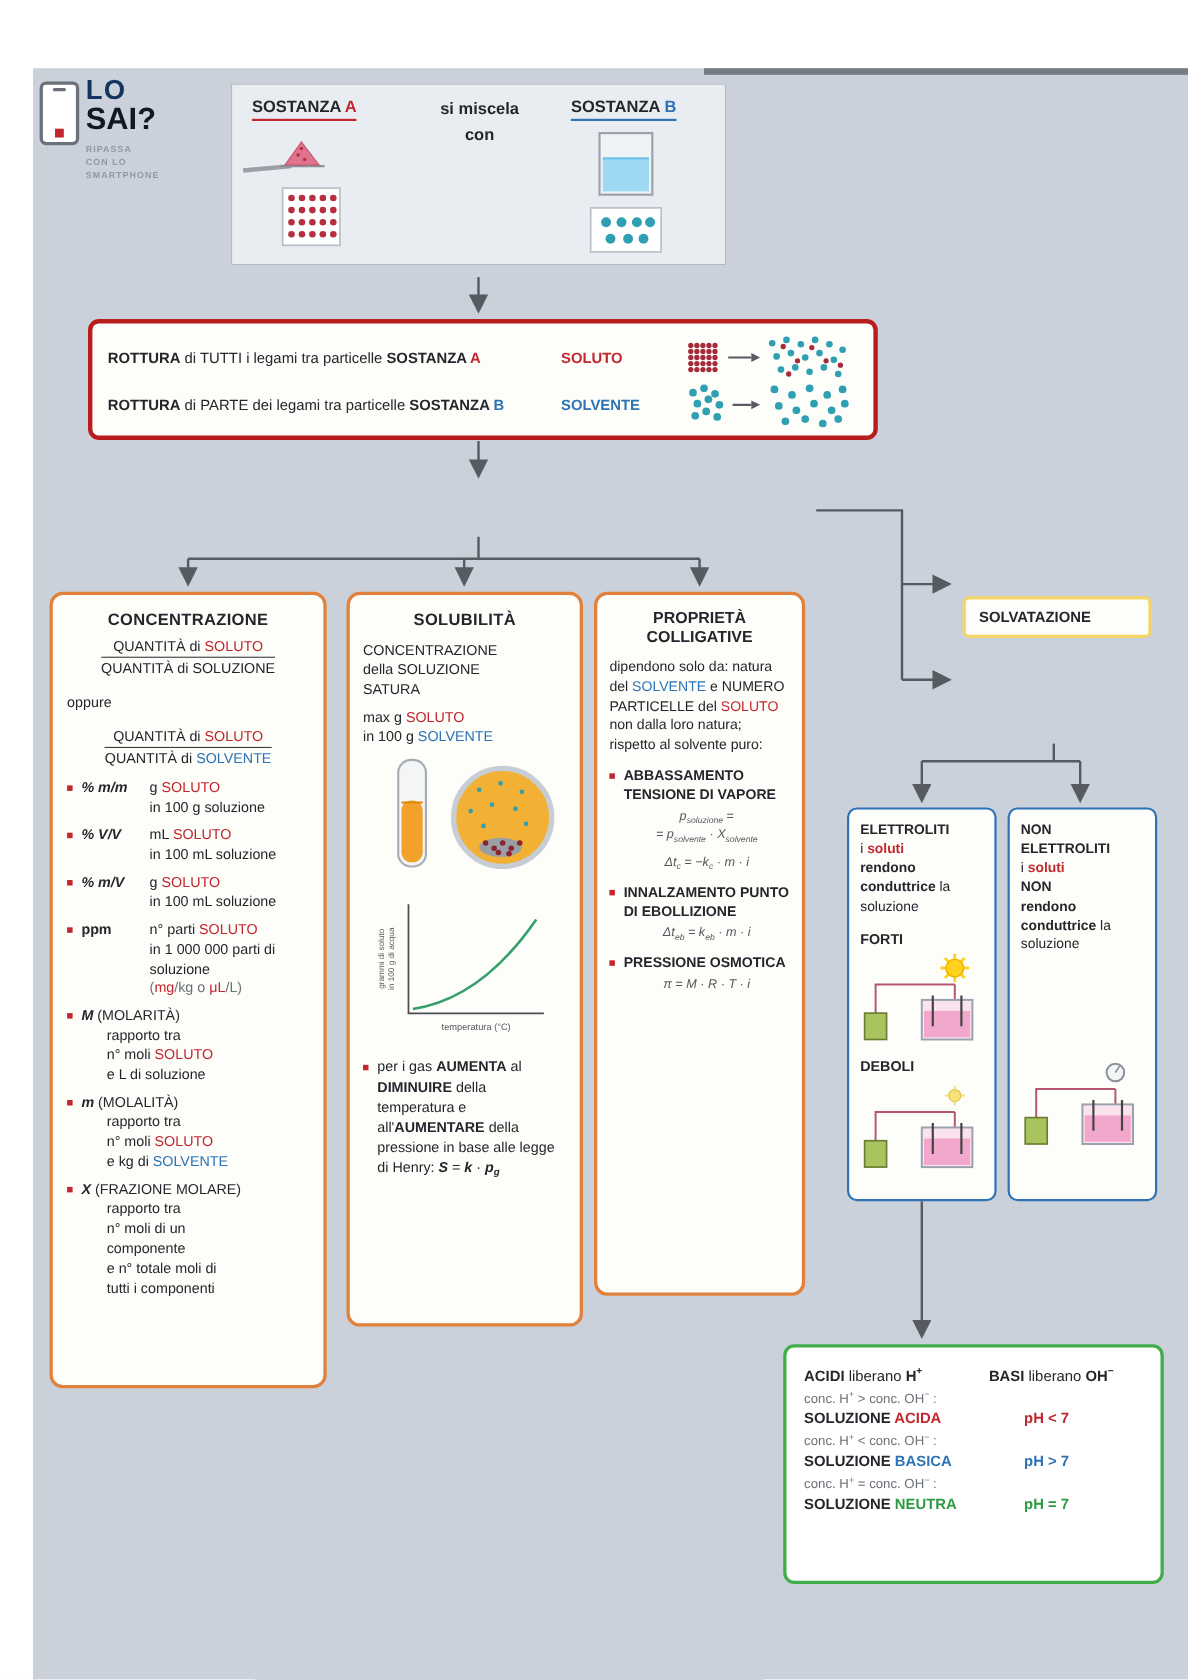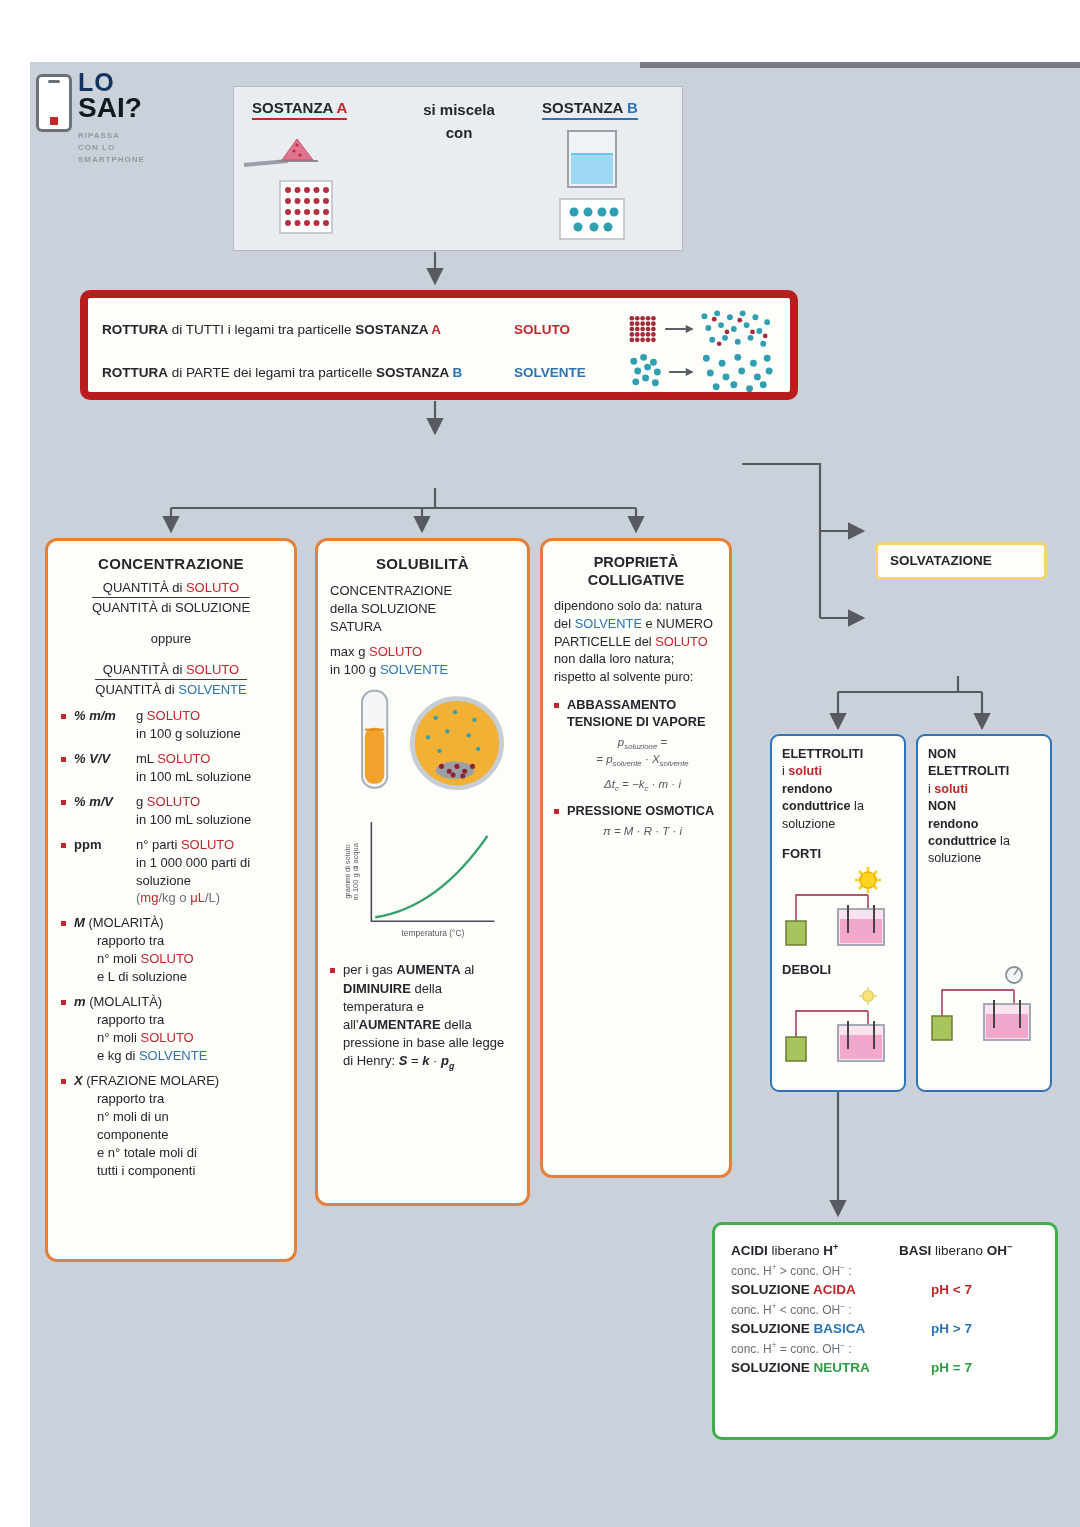--- a/index.html
+++ b/index.html
@@ -19,41 +19,41 @@
   sub,sup{font-size:.68em;line-height:0;}
   
   .logo{position:absolute;left:36px;top:72px;width:160px;height:120px;z-index:2;}
   .phone{position:absolute;left:0;top:2px;width:30px;height:52px;border:3px solid #6b7178;border-radius:6px;background:#fff;}
   .phone-dot{position:absolute;left:11px;bottom:4px;width:8px;height:8px;background:#c1272d;}
   .phone-spk{position:absolute;left:9px;top:3px;width:12px;height:3px;background:#6b7178;border-radius:2px;}
   .logo-lo{position:absolute;left:42px;top:-4px;font-size:25px;font-weight:bold;color:#13345f;letter-spacing:1px;}
   .logo-sai{position:absolute;left:42px;top:20px;font-size:28px;font-weight:bold;color:#101820;}
   .logo-tag{position:absolute;left:42px;top:58px;font-size:8px;font-weight:bold;color:#9298a0;letter-spacing:1px;line-height:1.5;}
   
-  .topbox{left:210px;top:86px;width:450px;height:165px;background:#e9ecf0;border:1px solid #b5bac2;margin-left:23px;}
+  .topbox{left:210px;top:76px;width:450px;height:165px;background:#e9ecf0;border:1px solid #b5bac2;}
   .subst{position:absolute;top:12px;font-size:15px;font-weight:bold;padding-bottom:2px;}
   .substA{left:18px;border-bottom:2.5px solid #c1272d;}
   .substB{left:308px;border-bottom:2.5px solid #2d73b5;}
   .mixtxt{position:absolute;left:155px;top:12px;width:140px;text-align:center;font-size:15px;font-weight:bold;line-height:1.5;}
   
-  .rotbox{left:80px;top:290px;width:718px;height:110px;border:8px solid #b91c1c;border-radius:10px;padding:10px 14px;}
+  .rotbox{left:80px;top:290px;width:718px;height:110px;border:4px solid #b91c1c;border-radius:10px;padding:10px 14px;}
   .rrow{display:flex;align-items:center;height:43px;font-size:13.5px;}
   .rtext{width:412px;flex:none;}
   .rlabel{width:110px;flex:none;font-size:13.5px;}
   
   .formbox{left:110px;top:440px;width:670px;height:48px;border:3px solid #f3d566;border-radius:8px;}
   .formpill{position:absolute;left:96px;top:8px;width:534px;height:26px;border:2px solid #8b9096;border-radius:15px;
             background:#fff;text-align:center;font-size:13.5px;line-height:26px;}
   
   .concbox{left:45px;top:538px;width:252px;height:724px;border:3.5px solid #e2813b;border-radius:12px;padding:14px 13px;font-size:13px;}
   .boxtitle{text-align:center;font-weight:bold;font-size:15px;letter-spacing:.3px;margin-bottom:8px;}
   .frac{width:max-content;margin:8px auto 4px;text-align:center;}
   .frac .num{border-bottom:1.6px solid #3a3d42;padding:0 5px 2px;}
   .frac .den{padding-top:2px;}
-  .oppure{text-align:center;margin:16px 0;}
+  .oppure{text-align:left;margin:16px 0;}
   .clist{margin-top:10px;}
   .citem{display:flex;margin:7px 0;line-height:1.38;}
   .sqb{width:5px;height:5px;background:#c1272d;margin:7px 8px 0 0;flex:none;}
   .cterm{width:62px;flex:none;}
   .citem.block{display:block;}
   .chead{display:flex;}
   .citem.block .cterm{width:auto;}
   .citem.block .cdef{margin-left:36px;}
   .cdef{flex:1;}
   
@@ -443,20 +443,29 @@
         </div>
     </div>
     <div class="collitem">
       <div class="cform">
           <div><span class="ii">Δt</span><sub class="ii">c</sub><span class="ii"> = −k</span><sub class="ii">c</sub><span class="ii"> · m · i</span></div>
         </div>
     </div>
     <div class="collitem">
       <div class="bullline" style="margin:0;">
         <span class="sqb"></span>
+        <div class="txt"><span class="bb">INNALZAMENTO PUNTO DI EBOLLIZIONE</span></div>
+      </div>
+      <div class="cform">
+          <div><span class="ii">Δt</span><sub class="ii">eb</sub><span class="ii"> = k</span><sub class="ii">eb</sub><span class="ii"> · m · i</span></div>
+        </div>
+    </div>
+    <div class="collitem">
+      <div class="bullline" style="margin:0;">
+        <span class="sqb"></span>
         <div class="txt"><span class="bb">PRESSIONE OSMOTICA</span></div>
       </div>
       <div class="cform">
           <div><span class="ii">π = M · R · T · i</span></div>
         </div>
     </div>
   </div>
 
   <div class="panel solvbox">
     <span>SOLVATAZIONE</span>

